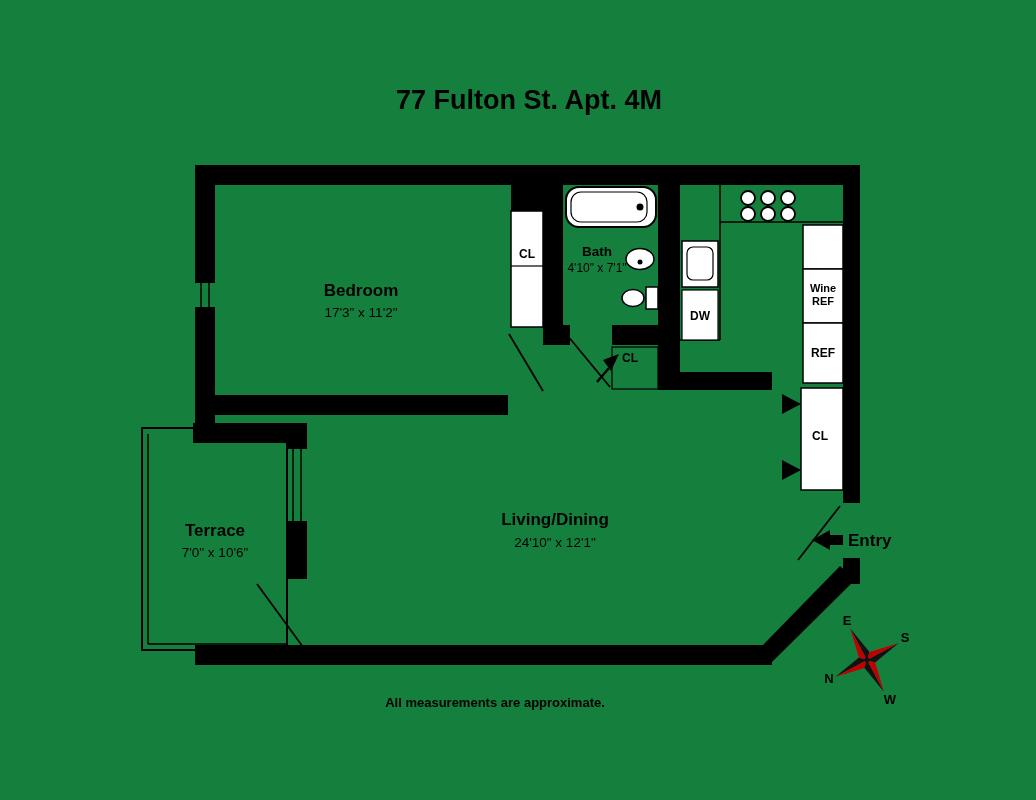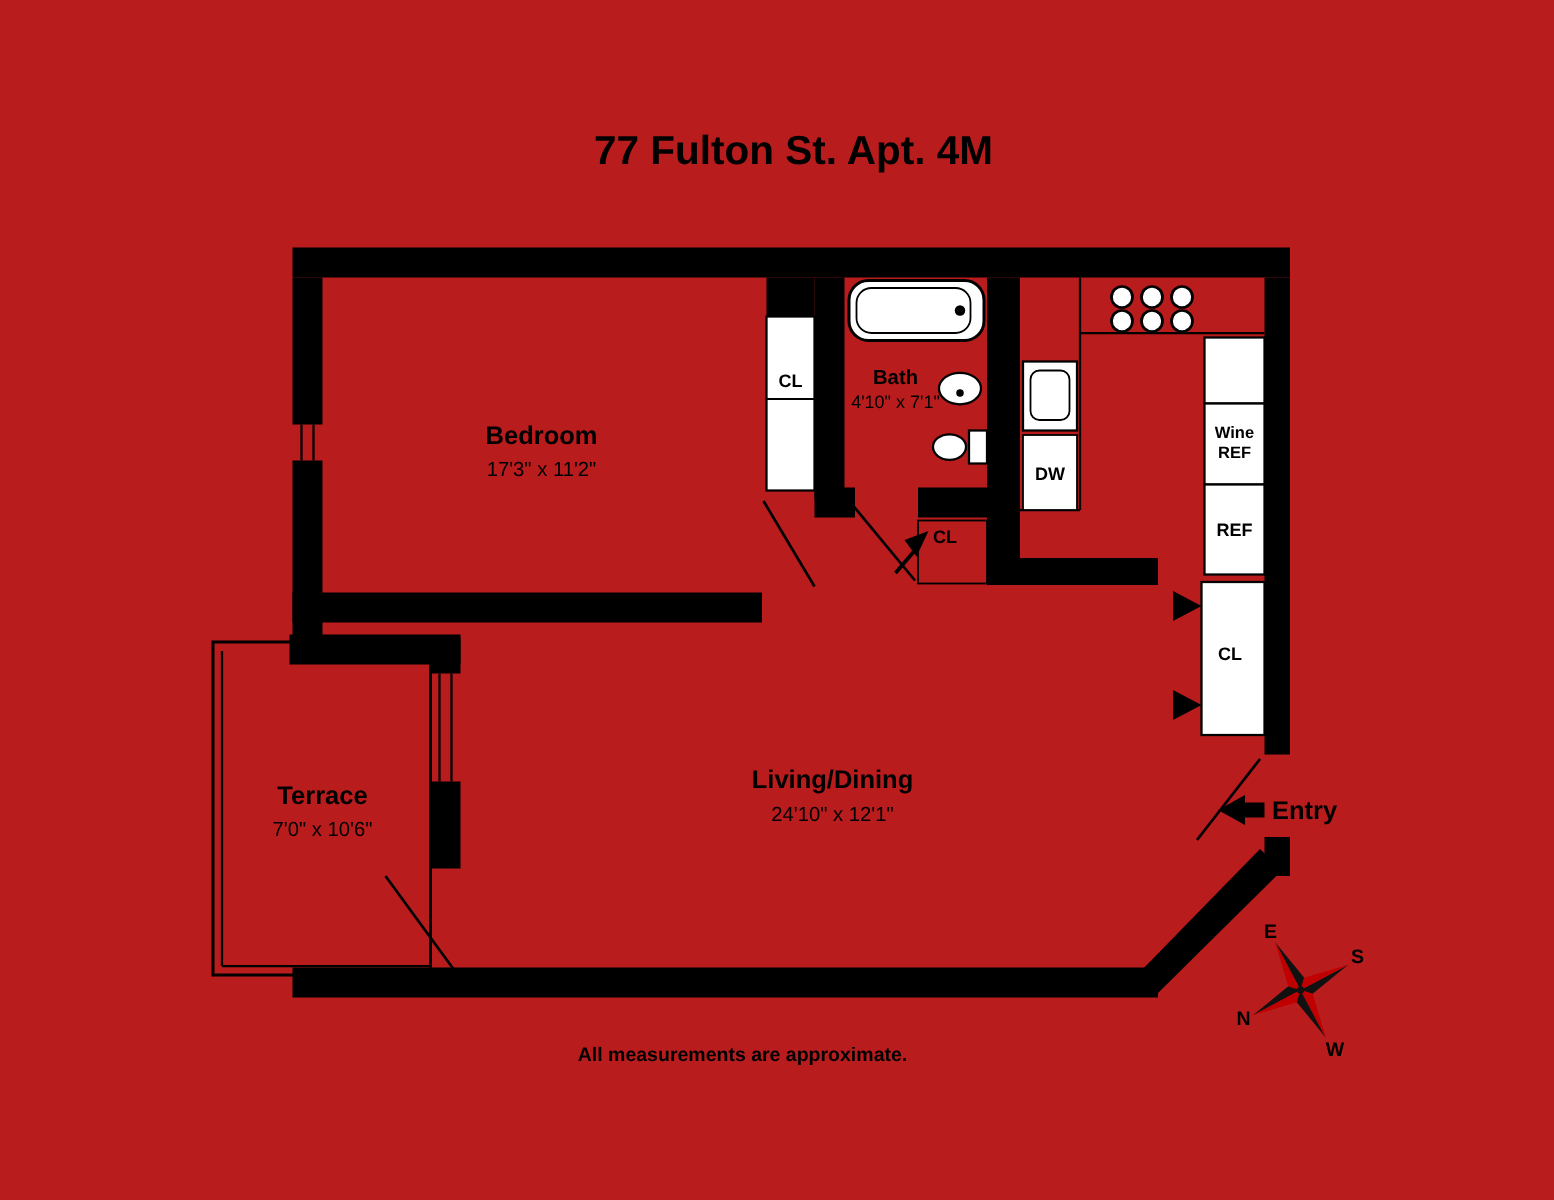--- a/index.html
+++ b/index.html
@@ -1,20 +1,20 @@
 <!DOCTYPE html>
 <html><head>
 <meta charset="utf-8">
 <style>
   html, body { margin: 0; padding: 0; background: #ffffff; }
   .page {
     position: relative;
     width: 1036px;
     height: 800px;
-    background: #b91c1c;
+    background: #15803d;
     font-family: "Liberation Sans", sans-serif;
     overflow: hidden;
   }
   svg { position: absolute; left: 0; top: 0; }
   text { fill: #000000; font-family: "Liberation Sans", sans-serif; }
   .title        { font-size: 27px; font-weight: bold; }
   .room-name    { font-size: 17px; font-weight: bold; }
   .room-dims    { font-size: 13.5px; }
   .bath-name    { font-size: 13.5px; font-weight: bold; }
   .bath-dims    { font-size: 12px; }

